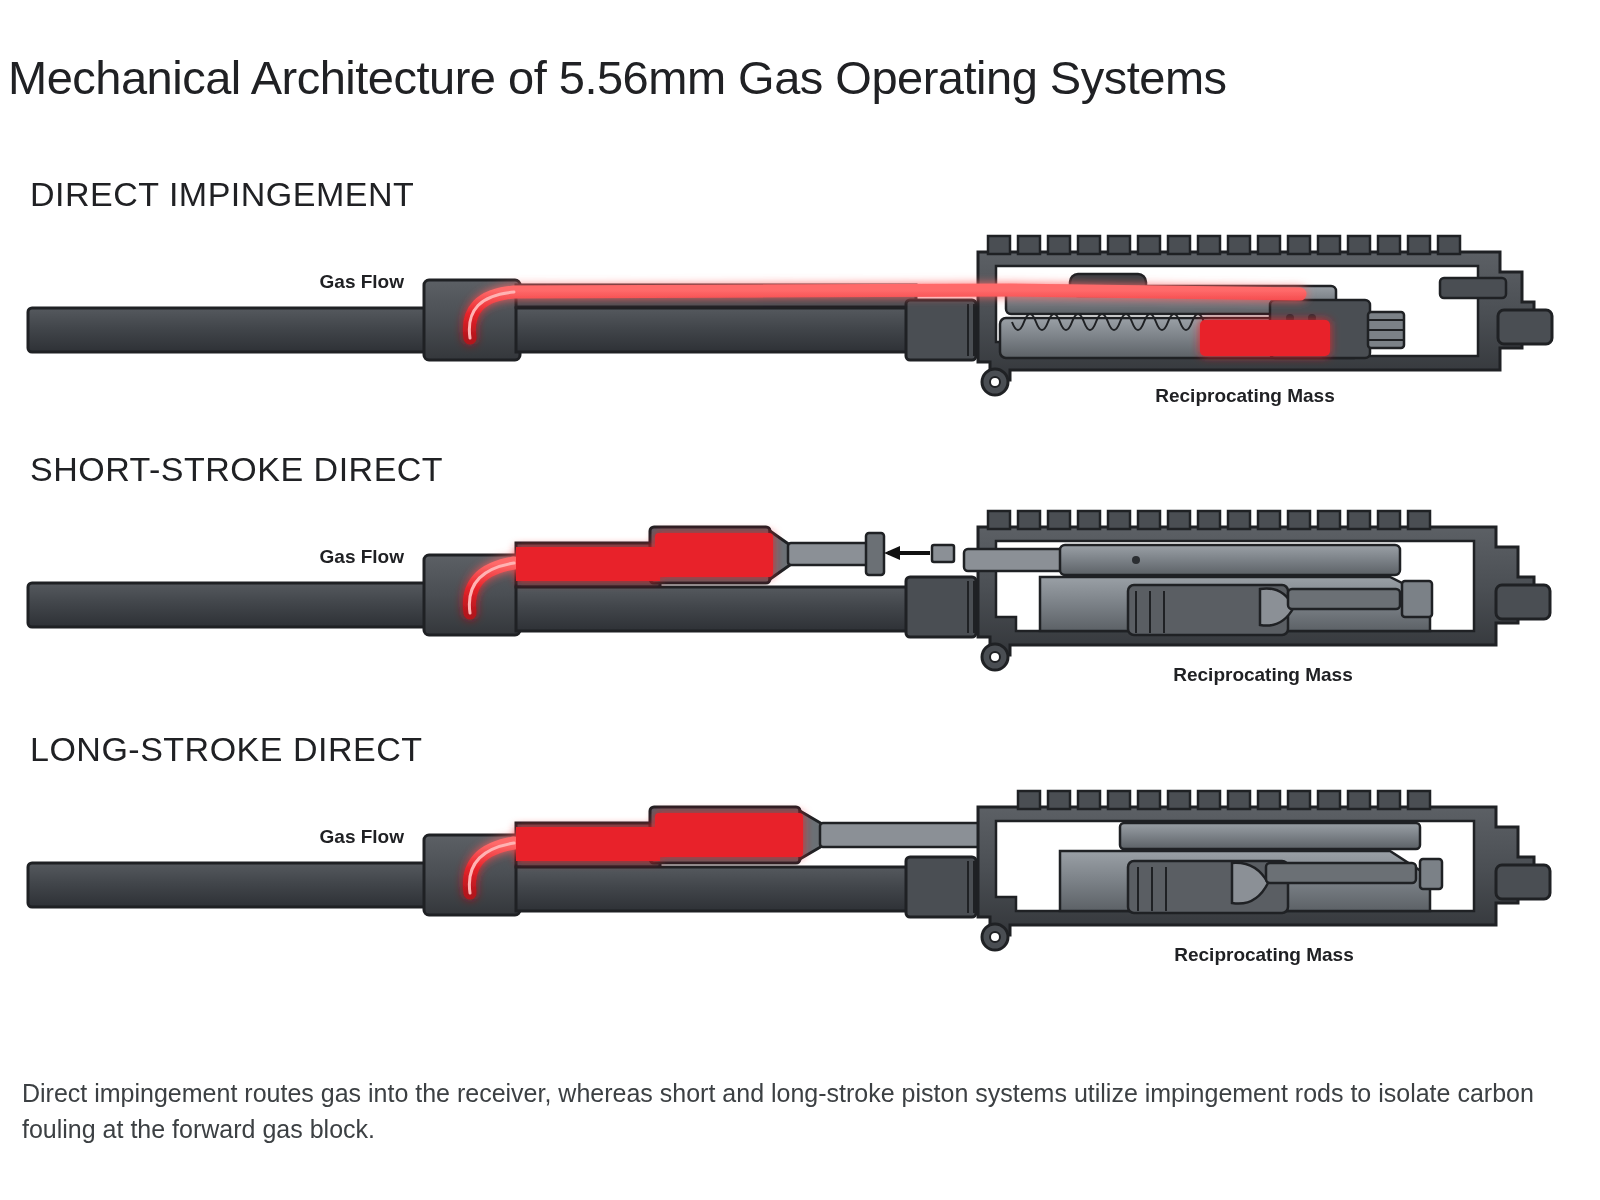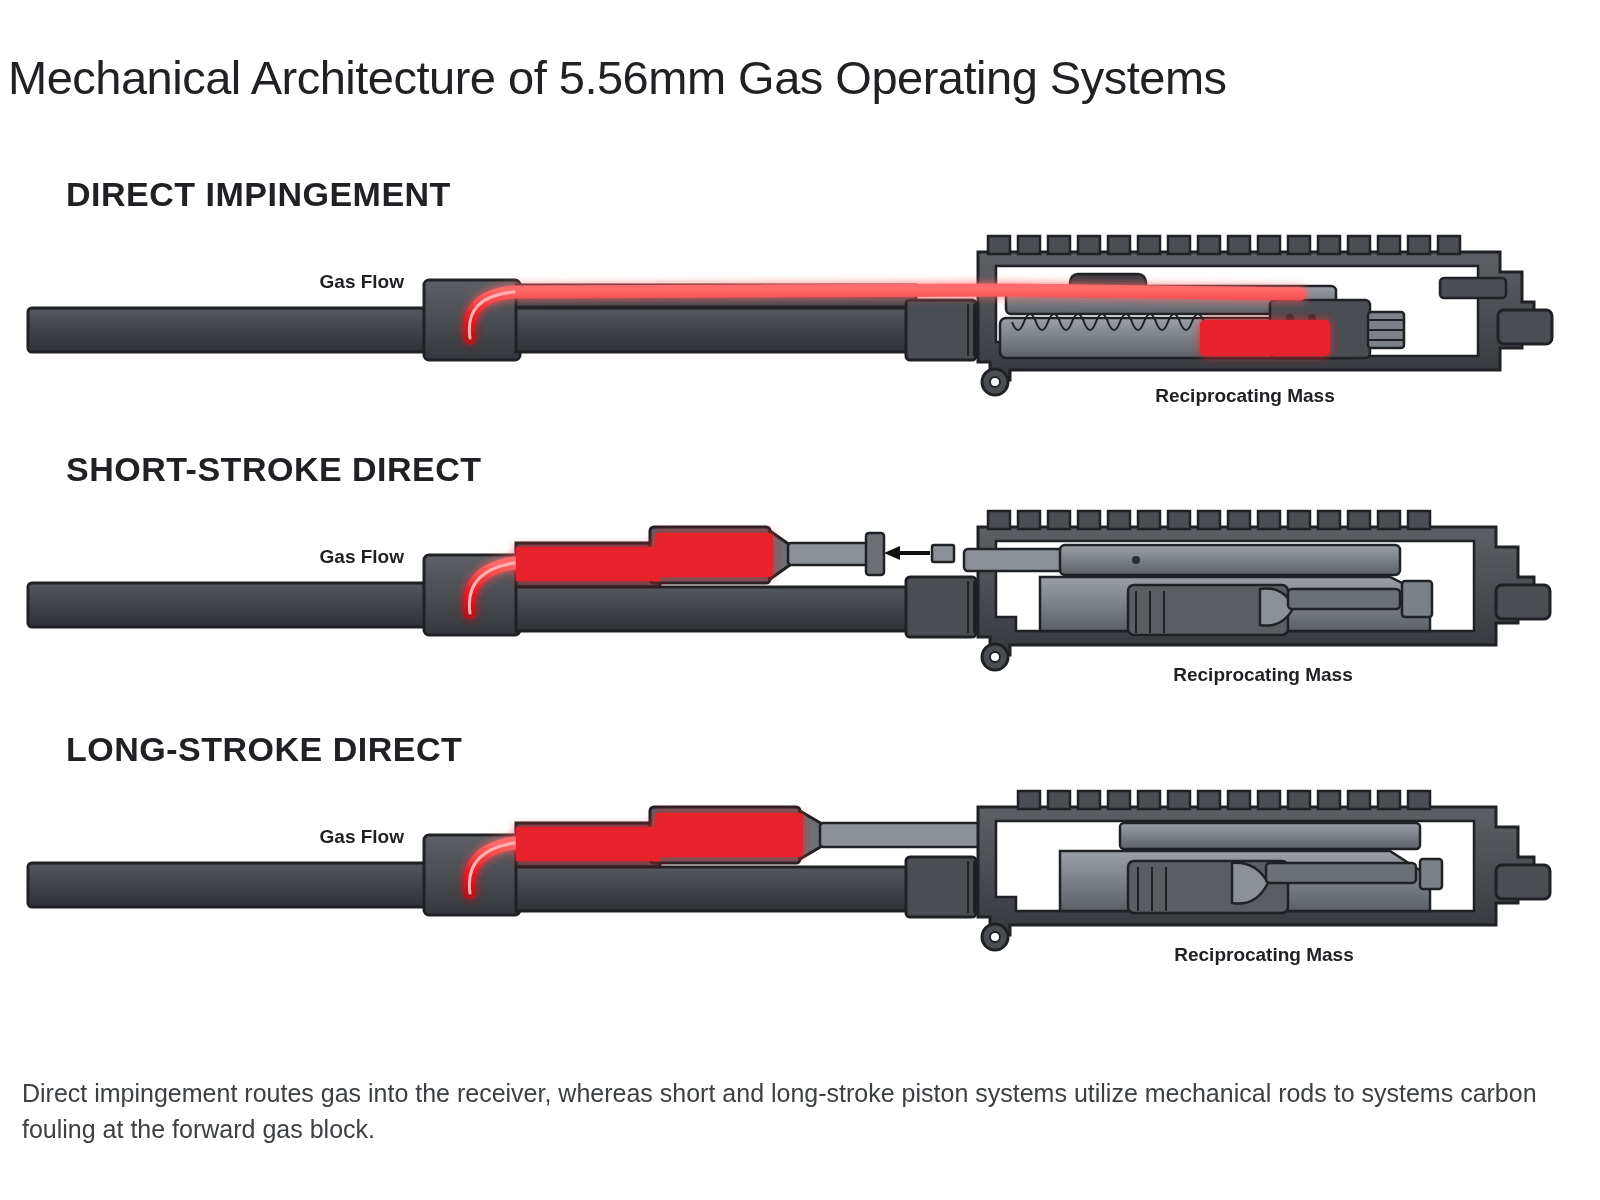--- a/index.html
+++ b/index.html
@@ -33,25 +33,24 @@
   }
   .panel {
     position: absolute;
     left: 0;
     width: 1600px;
   }
   .panel-label {
     position: absolute;
     left: 30px;
     font-size: 34px;
-    font-weight: 700;
+    font-weight: 400;
     letter-spacing: 0.5px;
     color: #202124;
     white-space: nowrap;
-    margin-left: 36px;
   }
   .figure {
     position: absolute;
     left: 0;
     width: 1600px;
   }
   .caption {
     position: absolute;
     left: 22px;
     top: 1075px;
@@ -320,15 +319,15 @@
         <rect x="516" y="42" width="144" height="34" fill="#e8232a"></rect>
         <rect x="655" y="28" width="148" height="44" rx="4" fill="#e8232a"></rect>
       </g>
       <path d="M470 108 q-6 -42 44 -50" fill="none" stroke="#ffb3b3" stroke-width="3" stroke-linecap="round"></path>
 
       <text x="404" y="58" text-anchor="end" font-family="Liberation Sans, sans-serif" font-size="19" font-weight="bold" fill="#202124">Gas Flow</text>
       <text x="1264" y="176" text-anchor="middle" font-family="Liberation Sans, sans-serif" font-size="19" font-weight="bold" fill="#202124">Reciprocating Mass</text>
     </svg>
   </div>
 
-  <div class="caption">Direct impingement routes gas into the receiver, whereas short and long-stroke piston systems utilize mechanical rods to systems carbon fouling at the forward gas block.</div>
+  <div class="caption">Direct impingement routes gas into the receiver, whereas short and long-stroke piston systems utilize impingement rods to isolate carbon fouling at the forward gas block.</div>
 
 </div>
 
 </body></html>

